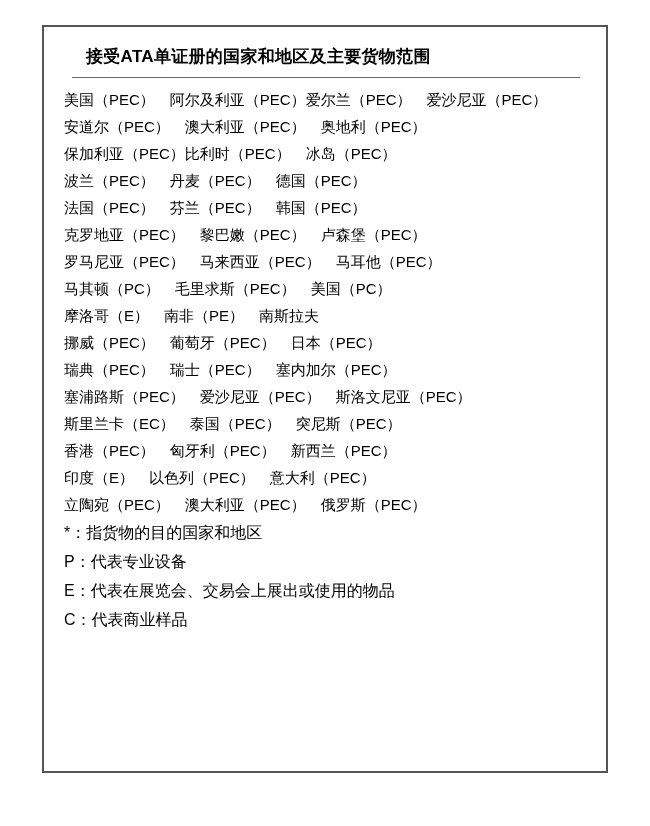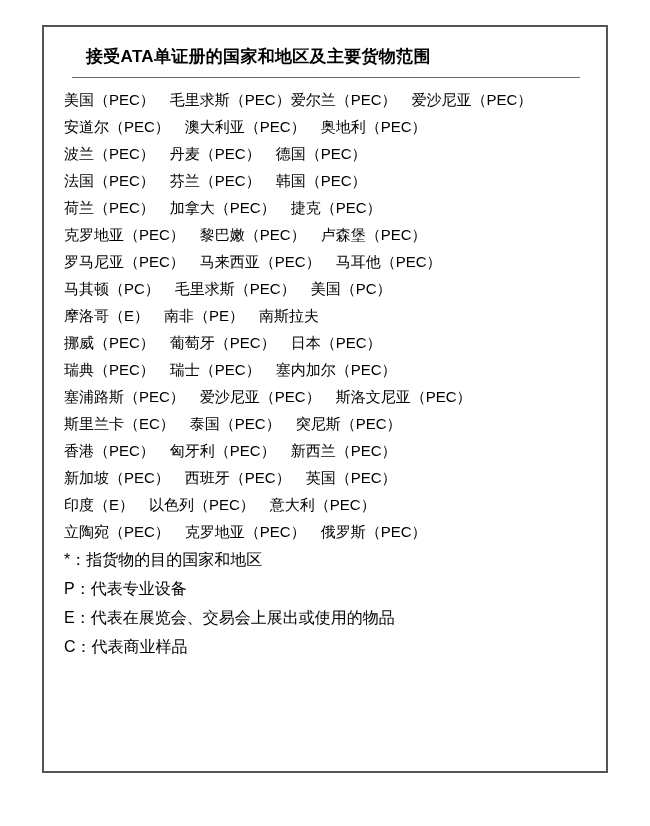--- a/index.html
+++ b/index.html
@@ -66,37 +66,36 @@
 </style>
 </head>
 <body>
 
 <div id="page">
   <div class="table-frame">
     <div class="inner">
       <div class="title">接受ATA单证册的国家和地区及主要货物范围</div>
       <div class="title-rule"></div>
       <div class="rows">
-        <div class="row">美国（PEC）　毛里求斯（PEC）爱尔兰（PEC）　爱沙尼亚（PEC）</div>
+        <div class="row">美国（PEC）　阿尔及利亚（PEC）爱尔兰（PEC）　爱沙尼亚（PEC）</div>
         <div class="row">安道尔（PEC）　澳大利亚（PEC）　奥地利（PEC）</div>
+        <div class="row">保加利亚（PEC）比利时（PEC）　冰岛（PEC）</div>
         <div class="row">波兰（PEC）　丹麦（PEC）　德国（PEC）</div>
         <div class="row">法国（PEC）　芬兰（PEC）　韩国（PEC）</div>
-        <div class="row">荷兰（PEC）　加拿大（PEC）　捷克（PEC）</div>
         <div class="row">克罗地亚（PEC）　黎巴嫩（PEC）　卢森堡（PEC）</div>
         <div class="row">罗马尼亚（PEC）　马来西亚（PEC）　马耳他（PEC）</div>
         <div class="row">马其顿（PC）　毛里求斯（PEC）　美国（PC）</div>
         <div class="row">摩洛哥（E）　南非（PE）　南斯拉夫</div>
         <div class="row">挪威（PEC）　葡萄牙（PEC）　日本（PEC）</div>
         <div class="row">瑞典（PEC）　瑞士（PEC）　塞内加尔（PEC）</div>
         <div class="row">塞浦路斯（PEC）　爱沙尼亚（PEC）　斯洛文尼亚（PEC）</div>
         <div class="row">斯里兰卡（EC）　泰国（PEC）　突尼斯（PEC）</div>
         <div class="row">香港（PEC）　匈牙利（PEC）　新西兰（PEC）</div>
-        <div class="row">新加坡（PEC）　西班牙（PEC）　英国（PEC）</div>
         <div class="row">印度（E）　以色列（PEC）　意大利（PEC）</div>
-        <div class="row">立陶宛（PEC）　克罗地亚（PEC）　俄罗斯（PEC）</div>
+        <div class="row">立陶宛（PEC）　澳大利亚（PEC）　俄罗斯（PEC）</div>
       </div>
       <div class="legend">
         <div class="note-row">*：指货物的目的国家和地区</div>
         <div class="note-row">P：代表专业设备</div>
         <div class="note-row">E：代表在展览会、交易会上展出或使用的物品</div>
         <div class="note-row">C：代表商业样品</div>
       </div>
     </div>
   </div>
 </div>

